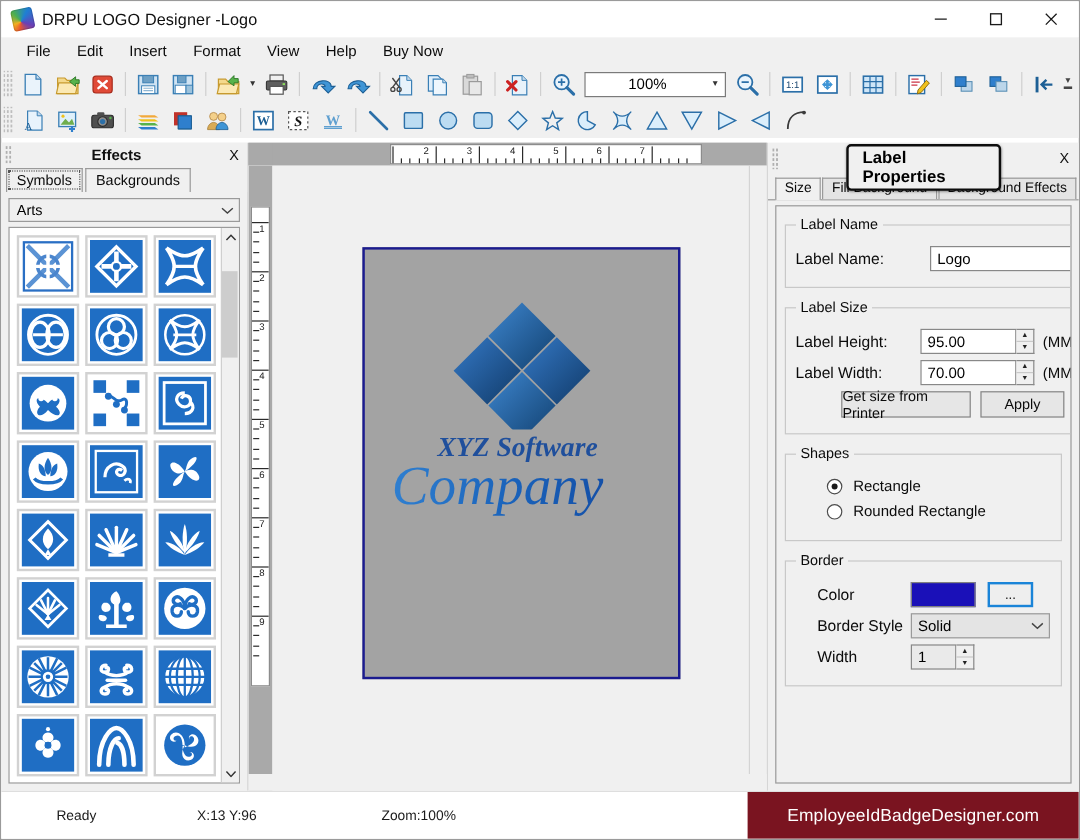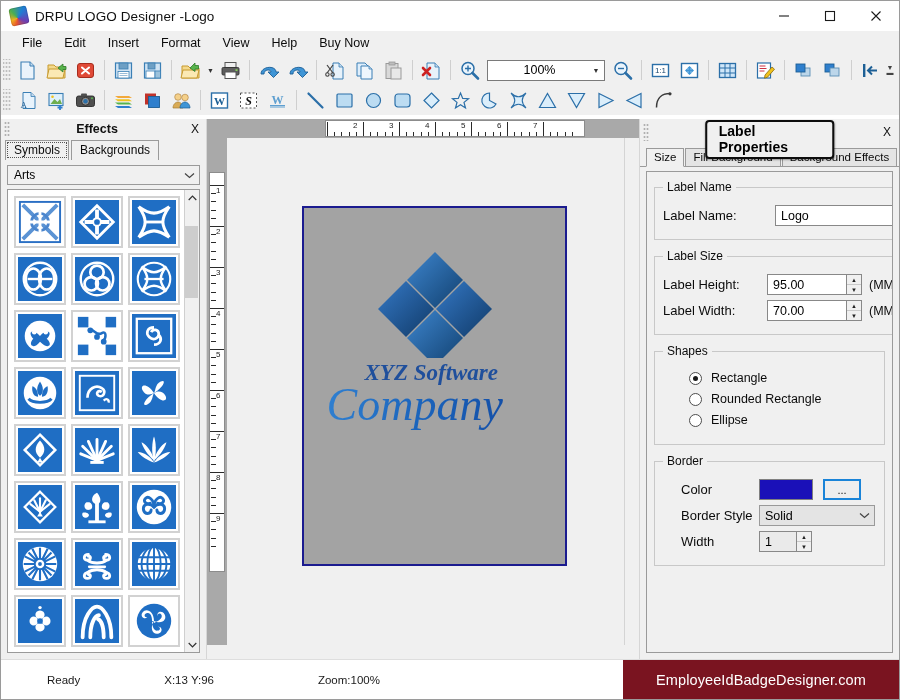--- a/index.html
+++ b/index.html
@@ -1259,35 +1259,35 @@
           <div class="frow">
             <div class="flabel" style="width:104px">Label Width:</div>
             <div class="tinput" style="width:80px">70.00</div>
             <div class="spin">
               <div>▲</div>
               <div>▼</div>
             </div>
             <div class="unit">(MM)</div>
           </div>
 
+          <div class="frow" style="margin-left:38px;gap:8px">
+            <div class="pbtn" style="width:108px">Get size from Printer</div>
+            <div class="pbtn" style="width:70px">Apply</div>
+          </div>
         </fieldset>
 
         <fieldset class="grp">
           <legend>Shapes</legend>
           <div class="radio-row">
             <div class="radio on"></div>
             <div class="rl">Rectangle</div>
           </div>
           <div class="radio-row">
             <div class="radio"></div>
             <div class="rl">Rounded Rectangle</div>
-          </div>
-          <div class="radio-row">
-            <div class="radio"></div>
-            <div class="rl">Ellipse</div>
           </div>
         </fieldset>
 
         <fieldset class="grp">
           <legend>Border</legend>
 
           <div class="frow">
             <div class="flabel" style="width:96px;padding-left:18px">Color</div>
             <div class="swatch" id="colorSwatch" style="background: rgb(26, 16, 184);"></div>
             <div class="dotsbtn" style="margin-left:10px">...</div>

